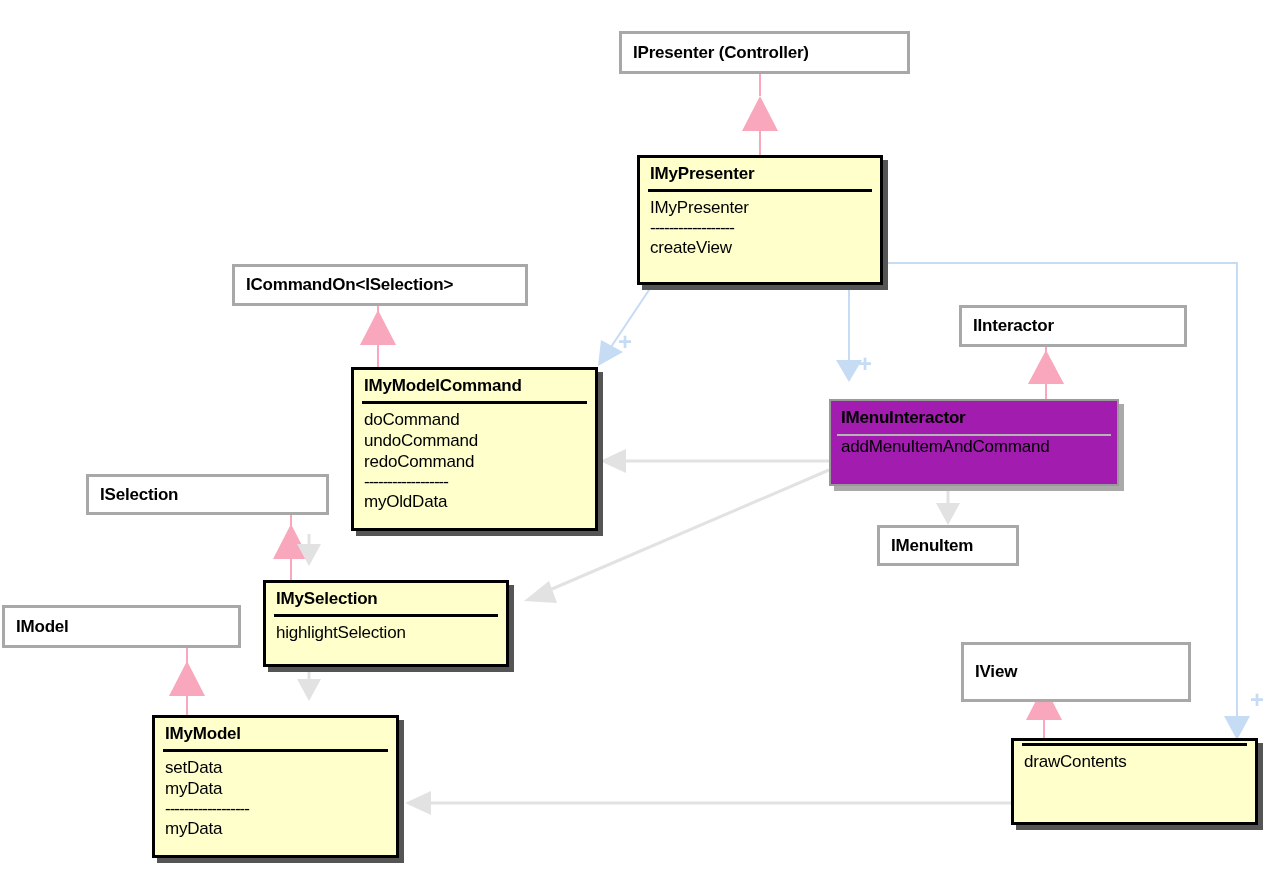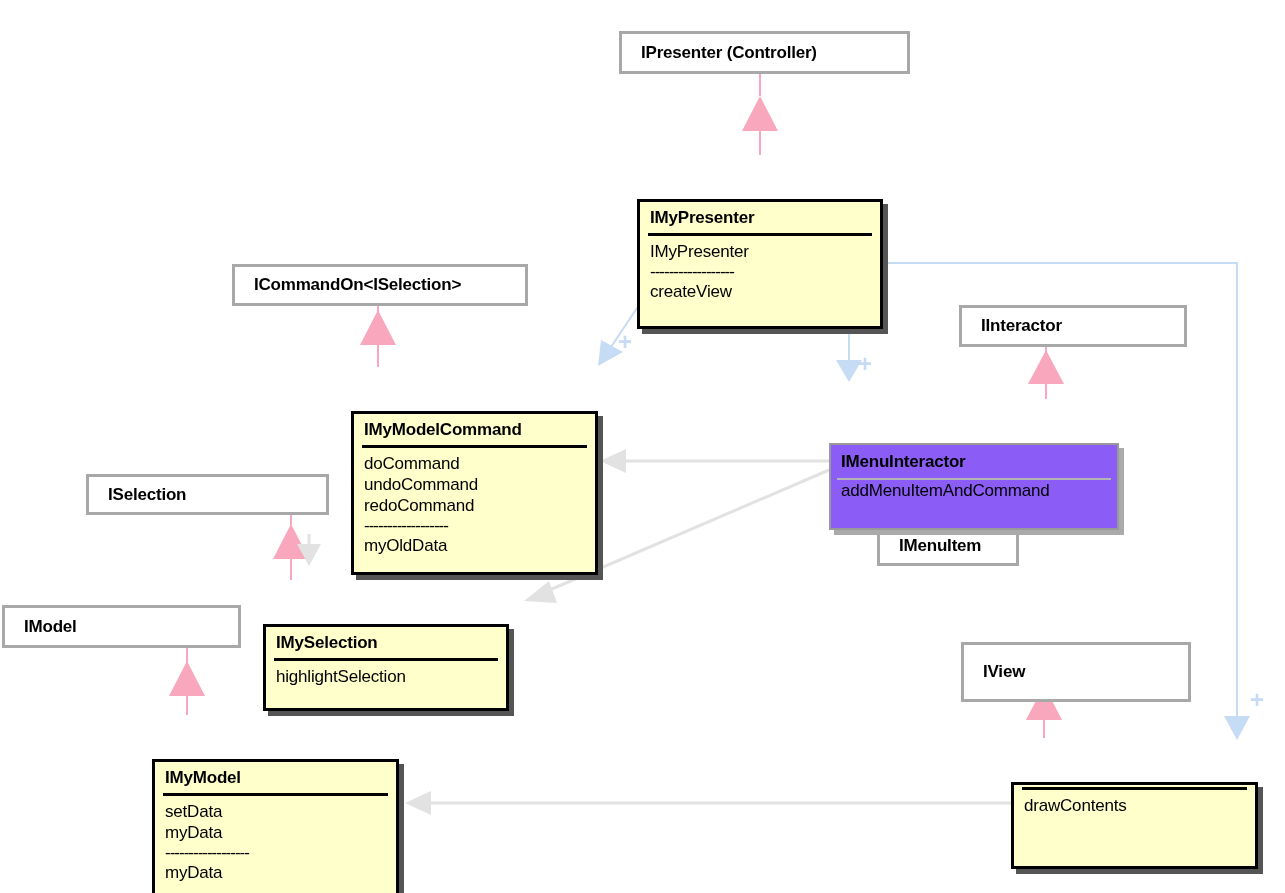--- a/index.html
+++ b/index.html
@@ -32,35 +32,34 @@
     background: #ffffff;
     border: 3px solid #a8a8a8;
     display: flex;
     align-items: center;
     z-index: 5;
   }
   .iface .nm {
     font-weight: bold;
     font-size: 17px;
     color: #000000;
-    padding-left: 19px;
+    padding-left: 11px;
     letter-spacing: -0.2px;
     white-space: nowrap;
   }
 
   
   .cls {
     position: absolute;
     box-sizing: border-box;
     background: #ffffcc;
     border: 3px solid #000000;
     box-shadow: 5px 5px 0 0 #555555;
     z-index: 6;
     padding: 0;
-    margin-top: 44px;
   }
   .cls .title {
     font-weight: bold;
     font-size: 17px;
     color: #000000;
     padding: 6px 10px 3px 10px;
     letter-spacing: -0.2px;
     white-space: nowrap;
   }
   .cls .rule {
@@ -81,21 +80,21 @@
   .cls .dash {
     font-size: 17px;
     color: #000000;
     line-height: 19px;
     white-space: nowrap;
     letter-spacing: -1px;
   }
 
   
   .cls.plainbox {
-    background: #8b5cf6;
+    background: #a21caf;
     border: 2px solid #999999;
     box-shadow: 5px 5px 0 0 #aaaaaa;
   }
   .cls.plainbox .rule {
     border-bottom: 2px solid #b4b4b4;
     margin: 3px 6px 0 6px;
   }
   .cls.plainbox .title { padding: 7px 10px 3px 10px; }
   .cls.plainbox .body  { padding: 0 10px 7px 10px; }
 

